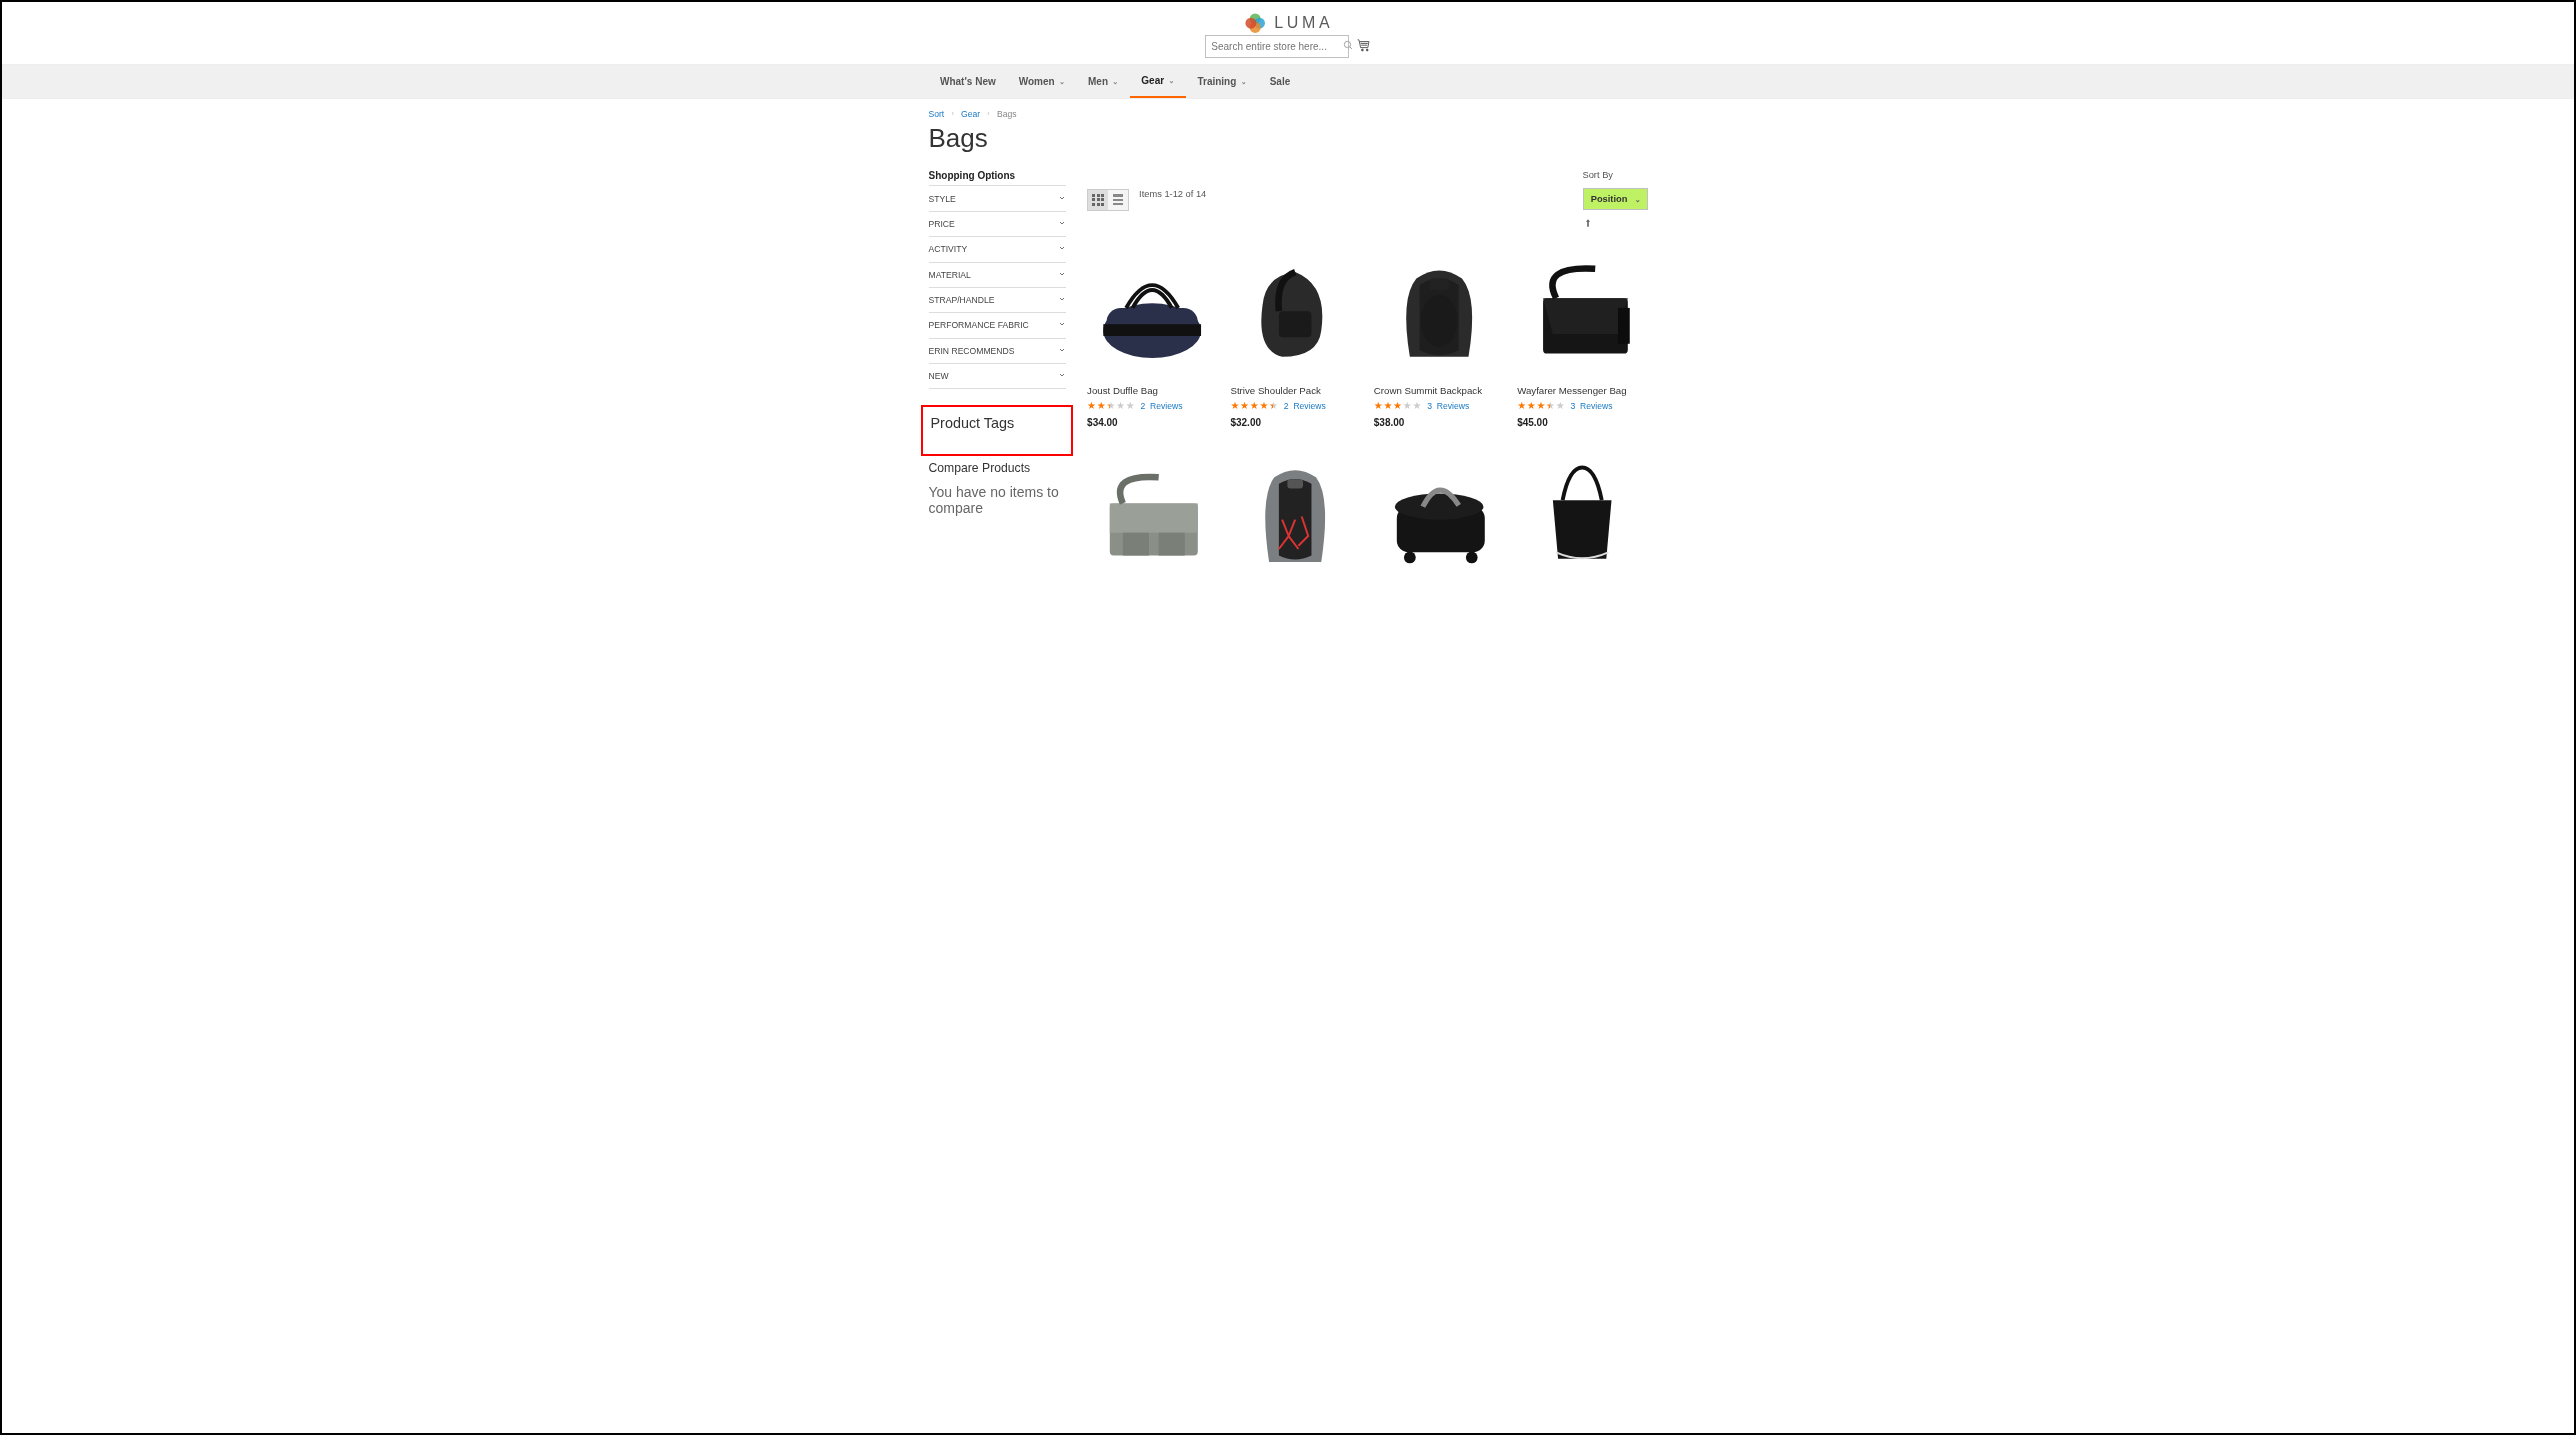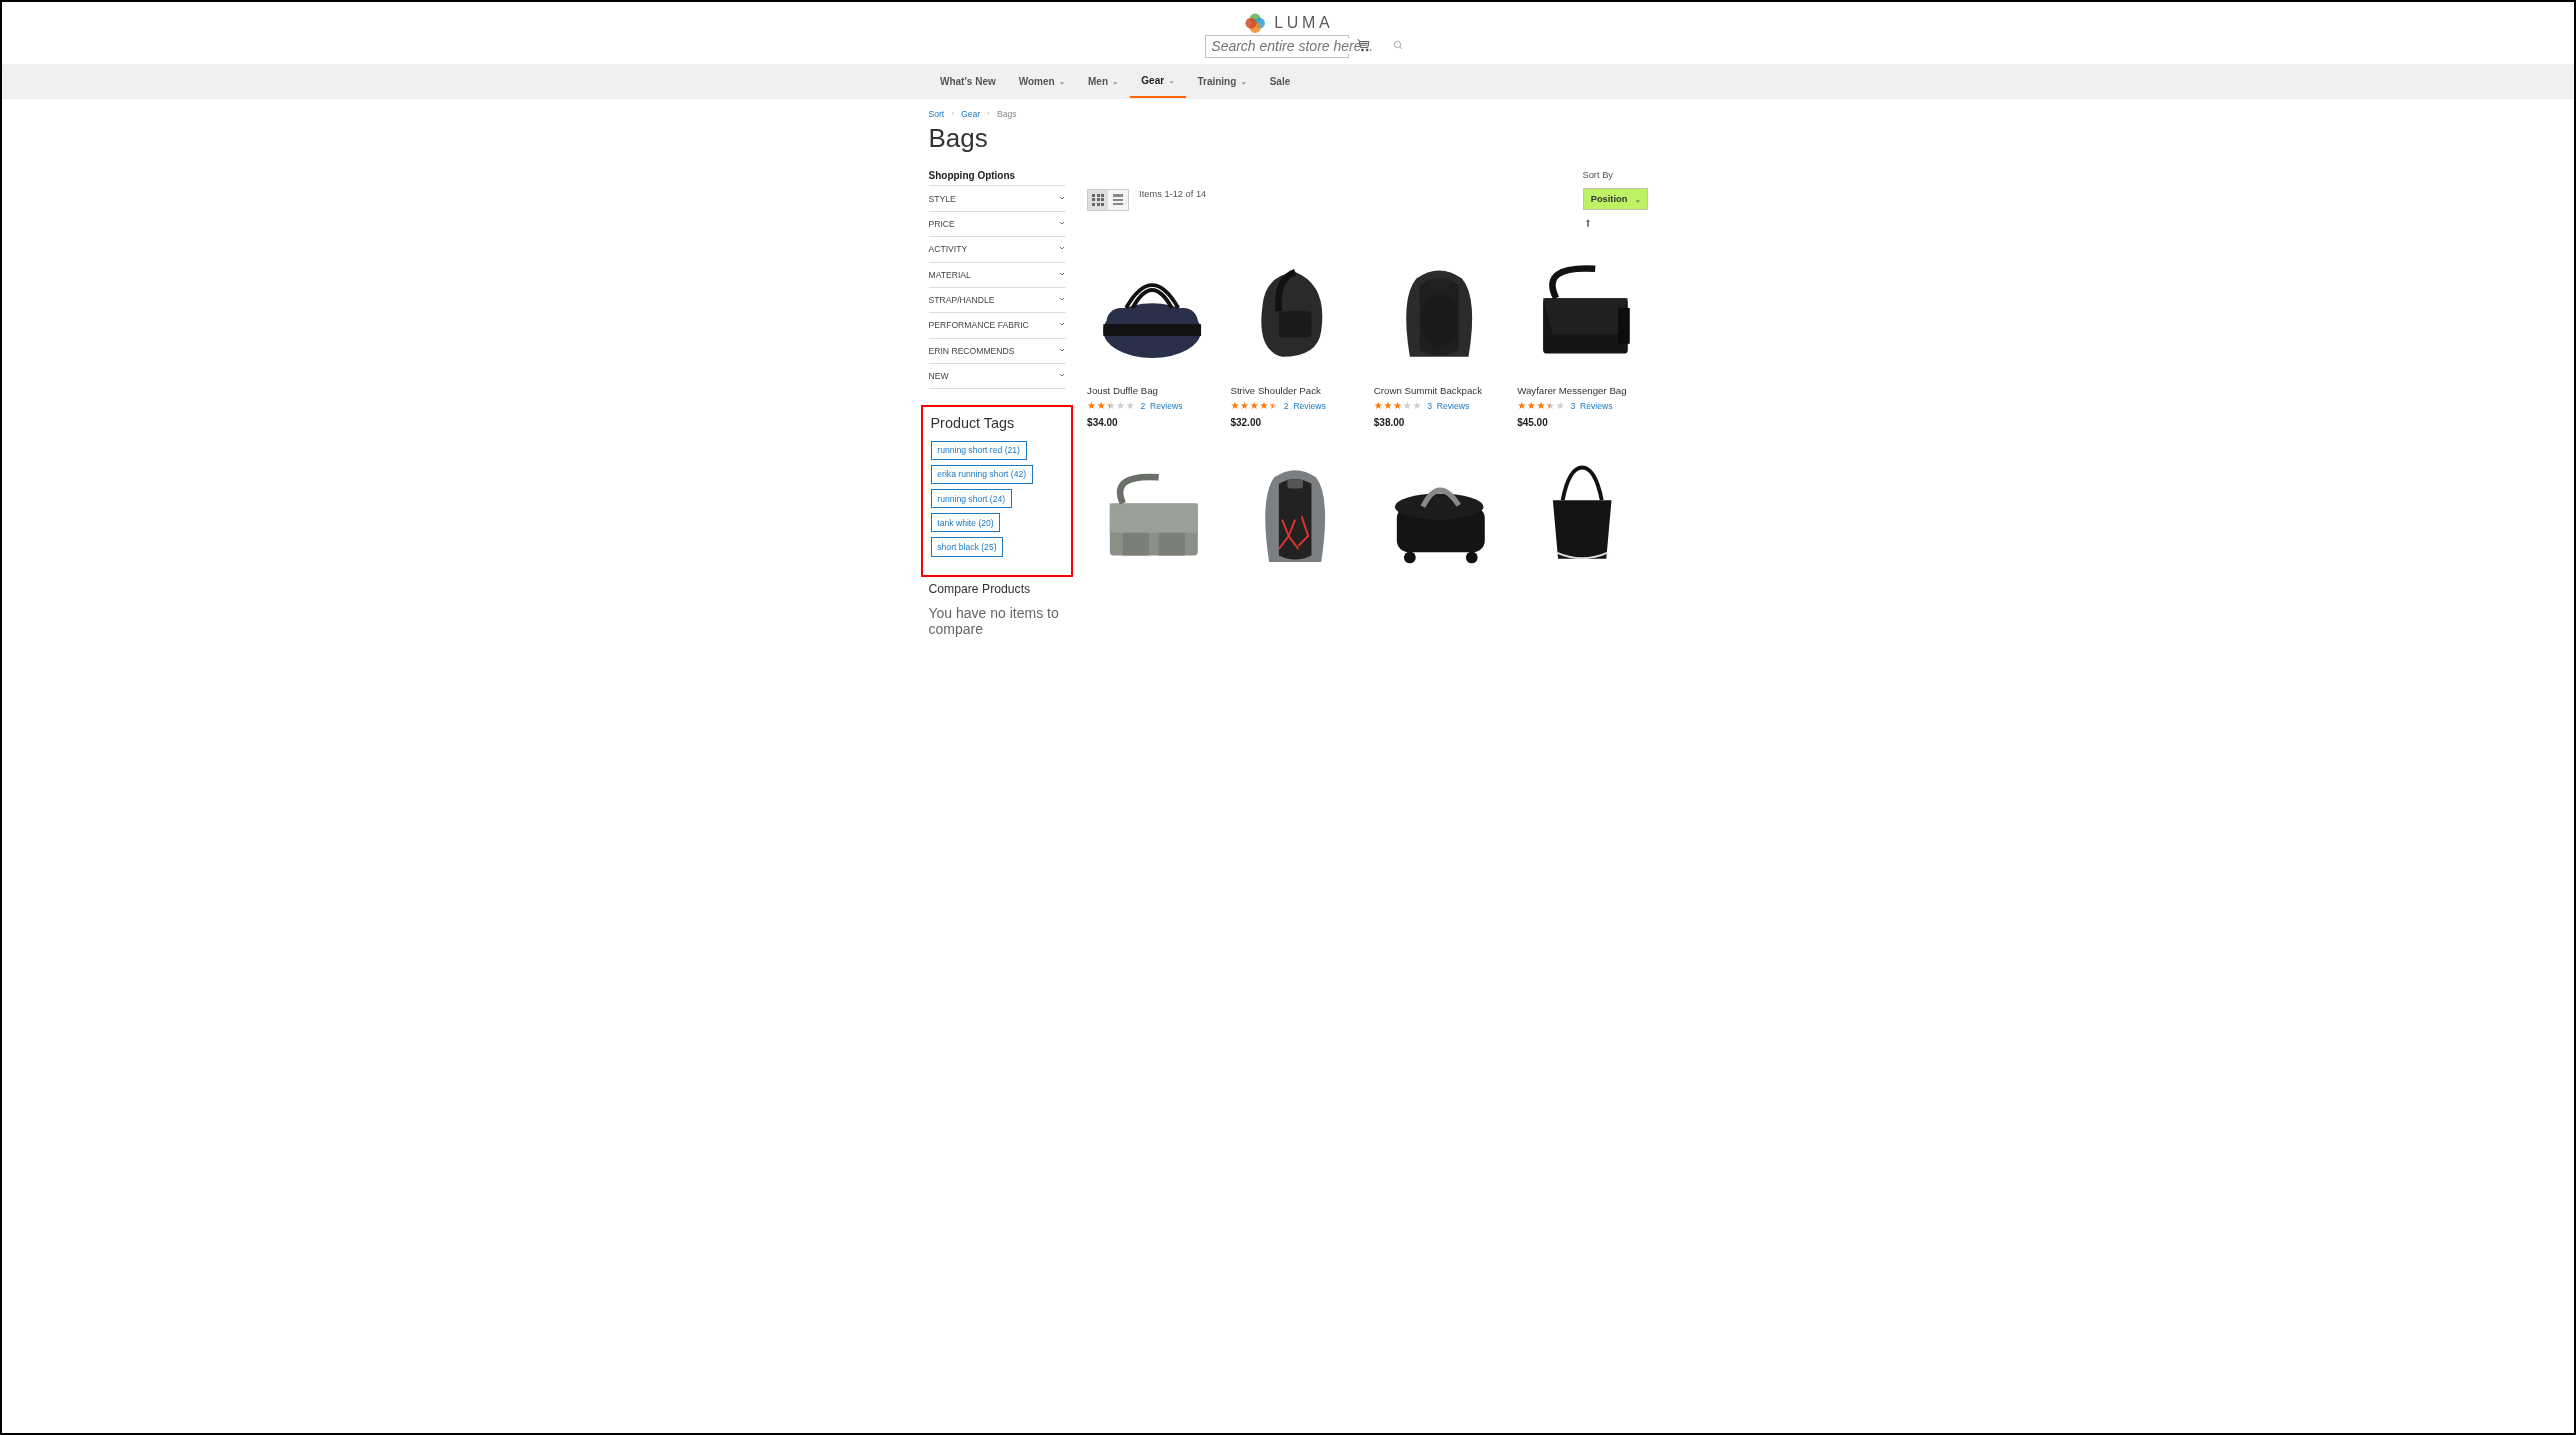--- a/index.html
+++ b/index.html
@@ -5,21 +5,21 @@
   * { margin: 0; padding: 0; box-sizing: border-box; }
   body { font-family: -apple-system, BlinkMacSystemFont, "Segoe UI", Helvetica, Arial, sans-serif; background:#fff; color:#333; }
   .page-wrap { border:2.9px solid #000; width:100%; min-height:100vh; }
   .content-wrap { max-width:719px; margin:0 auto; padding:0; position:relative; }
 
   .header-row { display:flex; align-items:center; justify-content:space-between; padding:8.6px 0 5.8px;flex-direction:column; }
   .logo-block { display:flex; align-items:center; gap:7.2px; }
   .logo-text { font-size:16px; letter-spacing:3.6px; font-weight:400; color:#5a5a5a; font-family:"Trebuchet MS", Arial, sans-serif; }
   .header-right { display:flex; align-items:center; gap:8.6px; }
   .search-box { display:flex; align-items:center; border:0.7px solid #c0c0c0; height:23px; padding:0 5.8px; width:144px; }
-  .search-box input { flex:1; border:none; outline:none; font-size:14px; color:#666; font-style:italic; }
+  .search-box input { flex:1; border:none; outline:none; font-size:10px; color:#666; }
   .search-box .sicon { color:#888; }
   .cart-icon { color:#555; }
 
   .nav-bar { background:#f0f0f0; border-top:0.7px solid #eee; border-bottom:0.7px solid #eee;text-align:center; }
   .nav-inner { max-width:719px; margin:0 auto; display:flex; }
   .nav-item { padding:10px 11.5px; font-size:10px; color:#555; font-weight:600; display:flex; align-items:center; gap:4.3px; cursor:pointer; white-space:nowrap; }
   .nav-item.active { border-bottom:2.2px solid #ff6600; color:#222; }
   .chev { font-size:7.2px; color:#888; }
 
   .main { max-width:719px; margin:0 auto; padding:10px 0 29px; }
@@ -196,27 +196,20 @@
             <div class="filter">
               <span>NEW</span>
               <span><svg width="8" height="8" viewBox="0 0 24 24" fill="none" stroke="#555" stroke-width="2.5">
                   <path d="M6 9l6 6 6-6"></path>
                 </svg></span>
             </div>
           </div>
 
         <div class="tags-block">
           <div class="tags-title">Product Tags</div>
-          <div id="tags">
-              <div><span class="tag">running short red (21)</span></div>
-              <div><span class="tag">erika running short (42)</span></div>
-              <div><span class="tag">running short (24)</span></div>
-              <div><span class="tag">tank white (20)</span></div>
-              <div><span class="tag">short black (25)</span></div>
-            </div>
         </div>
 
         <div class="compare-title">Compare Products</div>
         <div class="compare-note">You have no items to compare</div>
       </aside>
 
       <section class="listing">
         <div class="toolbar">
           <div class="toolbar-left">
             <div class="view-modes">

